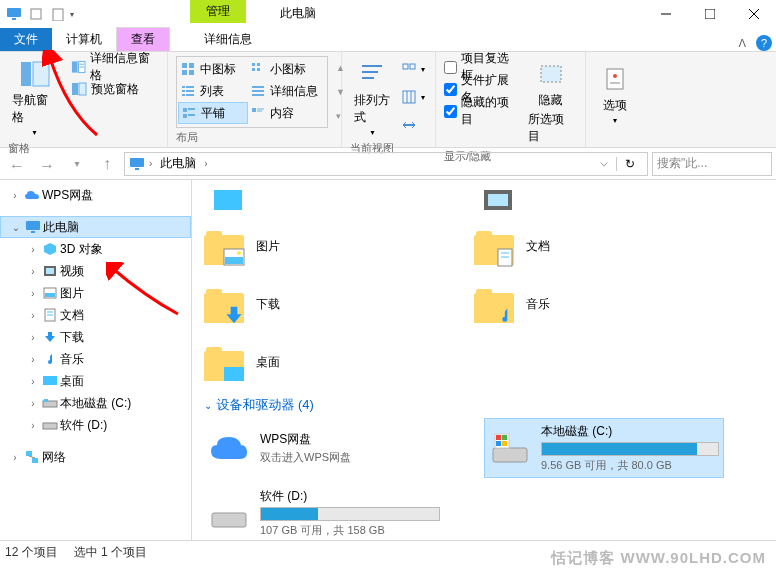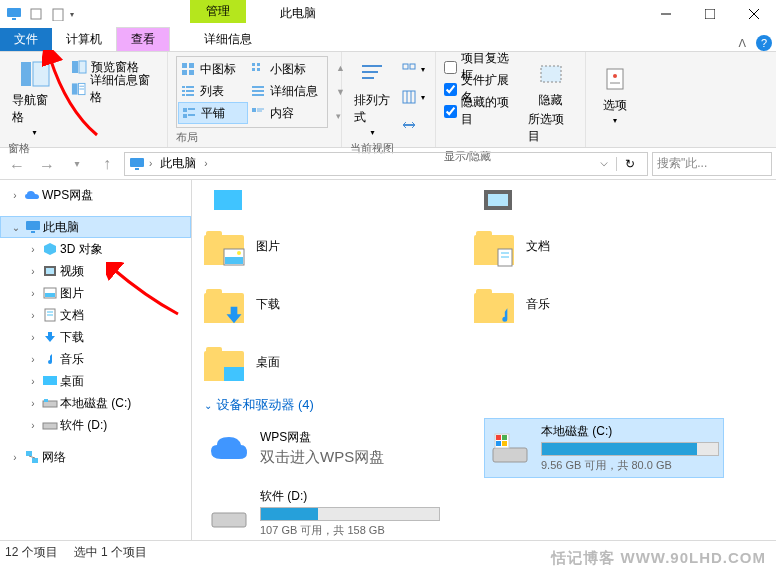--- a/index.html
+++ b/index.html
@@ -63,21 +63,21 @@
 .section-chev { font-size: 10px; }
 
 .drive-tile { display: flex; align-items: center; gap: 10px; width: 240px; padding: 4px; }
 .drive-tile.sel { background: #cce8ff; border: 1px solid #99d1ff; }
 .drive-icon { width: 42px; height: 42px; display: flex; align-items: center; justify-content: center; }
 .drive-info { flex: 1; }
 .drive-name { font-size: 12px; margin-bottom: 2px; }
 .drive-bar { height: 14px; border: 1px solid #bbb; background: #e8e8e8; margin-bottom: 2px; position: relative; }
 .drive-fill { height: 100%; background: #26a0da; }
 .drive-text { font-size: 11px; color: #666; }
-.drive-sub { font-size: 15px; color: #666; }
+.drive-sub { font-size: 11px; color: #666; }
 
 .statusbar { height: 24px; border-top: 1px solid #dadada; display: flex; align-items: center; padding: 0 5px; gap: 16px; font-size: 12px; color: #333; position: absolute; bottom: 8px; left: 0; right: 0; background: #fff; }
 .watermark { position: absolute; right: 10px; bottom: 4px; color: #bbb; font-size: 15px; font-weight: bold; letter-spacing: 1px; }
 
 .arrow-ann { position: absolute; pointer-events: none; }
 .arrow1 { left: 42px; top: 50px; }
 .arrow2 { left: 106px; top: 262px; }
 
 svg { display: block; }
 .monitor-svg { fill: #3d9be9; }
@@ -146,32 +146,32 @@
             <rect x="2" y="4" width="10" height="24" fill="#6ab0e8"></rect>
             <rect x="14" y="4" width="16" height="24" fill="#dbeefb" stroke="#6ab0e8"></rect>
           </svg>
         <span>导航窗格</span>
         <span style="font-size:8px">▾</span>
       </div>
       <div class="rcol">
         <div class="rbtn-sm">
             <svg class="ricon-sm" viewBox="0 0 16 16">
               <rect x="1" y="2" width="6" height="12" fill="#6ab0e8"></rect>
-              <rect x="8" y="2" width="7" height="12" fill="#dbeefb" stroke="#6ab0e8"></rect>
-            </svg>
-            <span>预览窗格</span>
+              <rect x="8" y="2" width="7" height="12" fill="#fff" stroke="#6ab0e8"></rect>
+              <line x1="9" y1="5" x2="14" y2="5" stroke="#6ab0e8"></line>
+              <line x1="9" y1="8" x2="14" y2="8" stroke="#6ab0e8"></line>
+            </svg>
+            <span>详细信息窗格</span>
           </div>
         <div class="rbtn-sm">
             <svg class="ricon-sm" viewBox="0 0 16 16">
               <rect x="1" y="2" width="6" height="12" fill="#6ab0e8"></rect>
-              <rect x="8" y="2" width="7" height="12" fill="#fff" stroke="#6ab0e8"></rect>
-              <line x1="9" y1="5" x2="14" y2="5" stroke="#6ab0e8"></line>
-              <line x1="9" y1="8" x2="14" y2="8" stroke="#6ab0e8"></line>
-            </svg>
-            <span>详细信息窗格</span>
+              <rect x="8" y="2" width="7" height="12" fill="#dbeefb" stroke="#6ab0e8"></rect>
+            </svg>
+            <span>预览窗格</span>
           </div>
       </div>
     </div>
     <div class="rgroup-label">窗格</div>
   </div>
 
   <div class="rgroup" style="width:174px">
     <div class="rgroup-content">
       <div class="rcol" style="border:1px solid #ccc;padding:1px">
         <div style="display:flex">

